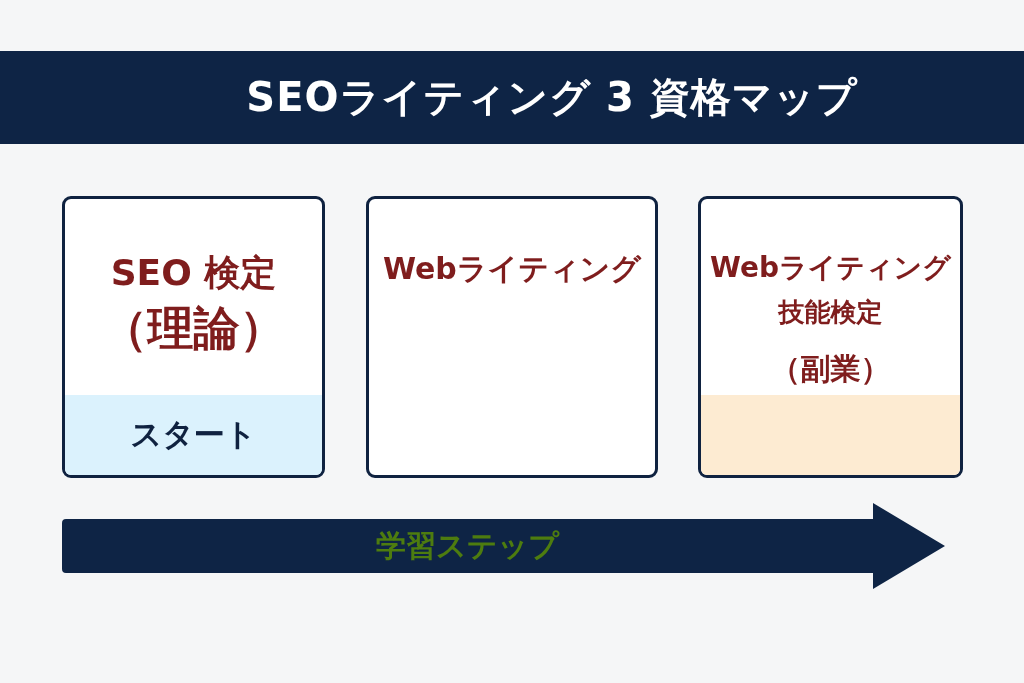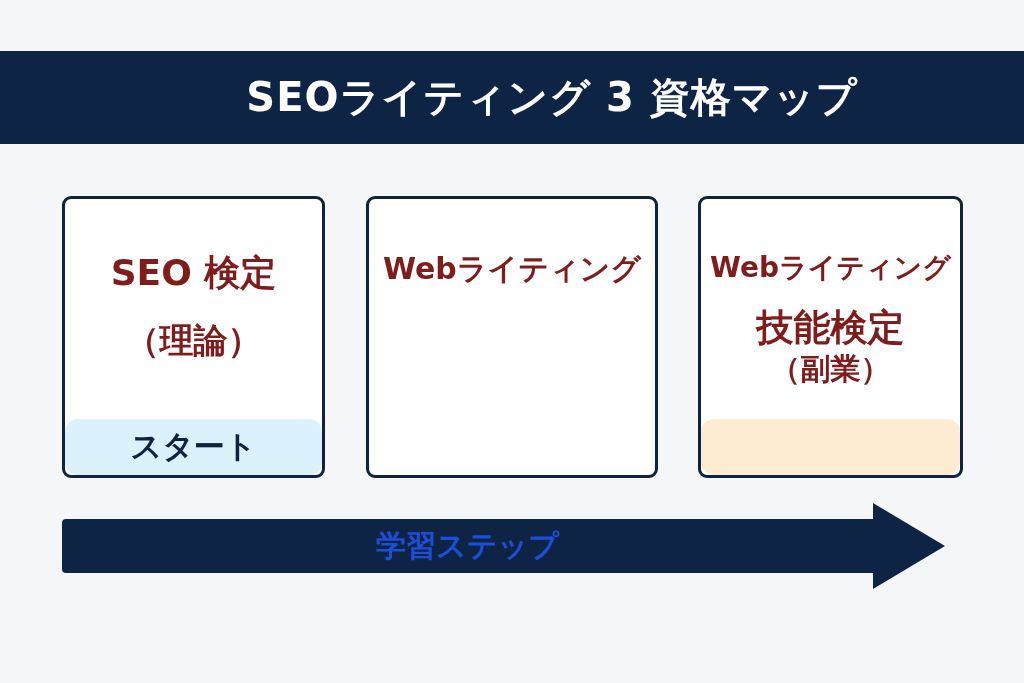--- a/index.html
+++ b/index.html
@@ -23,53 +23,53 @@
     background:#ffffff; overflow:hidden;
   }
   .card-1 { left:62px; width:263px; }
   .card-2 { left:366px; width:292px; }
   .card-3 { left:698px; width:265px; }
   .card-text {
     position:absolute; left:0; right:0; text-align:center;
     font-weight:bold; color:#7f1d1d;
   }
   .band {
-    position:absolute; left:0; right:0; bottom:0; height:56px;
-    display:flex; align-items:center; justify-content:center;border-radius:13px;
+    position:absolute; left:0; right:0; bottom:0; height:80px;
+    display:flex; align-items:center; justify-content:center;
   }
   .band-label { font-size:31px; font-weight:bold; color:#0f2240; }
   .arrow { position:absolute; left:62px; top:502px; width:884px; height:88px; }
   .arrow-label {
     position:absolute; left:62px; width:811px; top:519px; height:54px;
     display:flex; align-items:center; justify-content:center;
-    color:#1d4ed8; font-size:30px; font-weight:bold;
+    color:#4d7c0f; font-size:30px; font-weight:bold;
   }
 </style>
 </head>
 <body>
 
 <div class="header">
   <span class="header-title">SEOライティング 3 資格マップ</span>
 </div>
 
 <div class="card card-1">
   <div class="card-text" style="top:50px;font-size:36px;">SEO 検定</div>
-  <div class="card-text" style="top:119px;font-size:34px;">（理論）</div>
+  <div class="card-text" style="top:99px;font-size:46px;">（理論）</div>
   <div class="band" style="background:#dbf2fd;">
     <span class="band-label">スタート</span>
   </div>
 </div>
 
 <div class="card card-2">
   <div class="card-text" style="top:50px;font-size:30px;">Webライティング</div>
 </div>
 
 <div class="card card-3">
   <div class="card-text" style="top:50px;font-size:28px;">Webライティング</div>
-  <div class="card-text" style="top:96px;font-size:37px;margin-top:8px;">技能検定</div>
+  <div class="card-text" style="top:96px;font-size:26px;">技能検定</div>
   <div class="card-text" style="top:150px;font-size:30px;font-family:Liberation Mono, monospace;">（副業）</div>
   <div class="band" style="background:#fdebd2;">
     <span class="band-label"></span>
   </div>
 </div>
 
 <svg class="arrow" viewBox="0 0 884 88" width="884" height="88">
   <path d="M4 17 H811 V1 L883 44 L811 87 V71 H4 Q0 71 0 67 V21 Q0 17 4 17 Z" fill="#0e2445"></path>
 </svg>
 <div class="arrow-label">学習ステップ</div>

